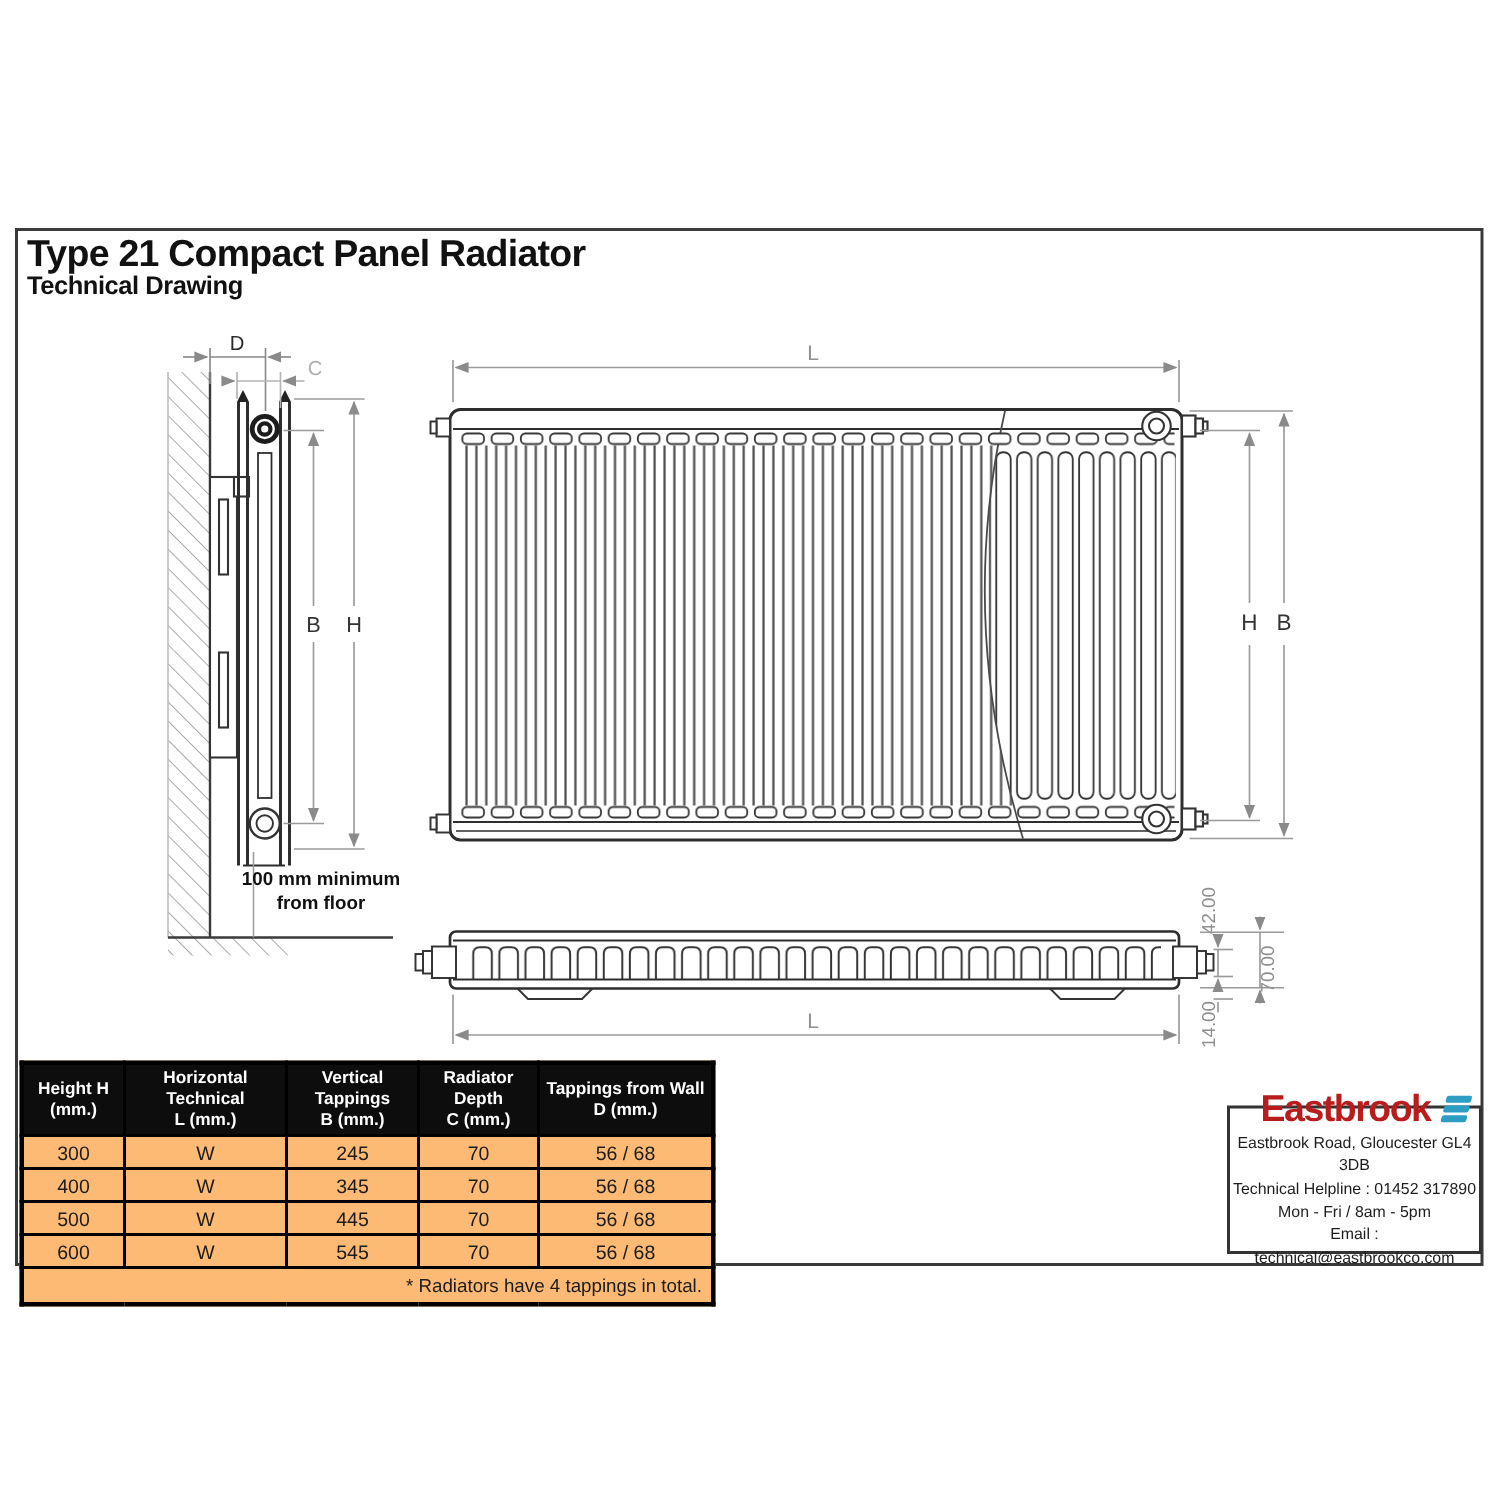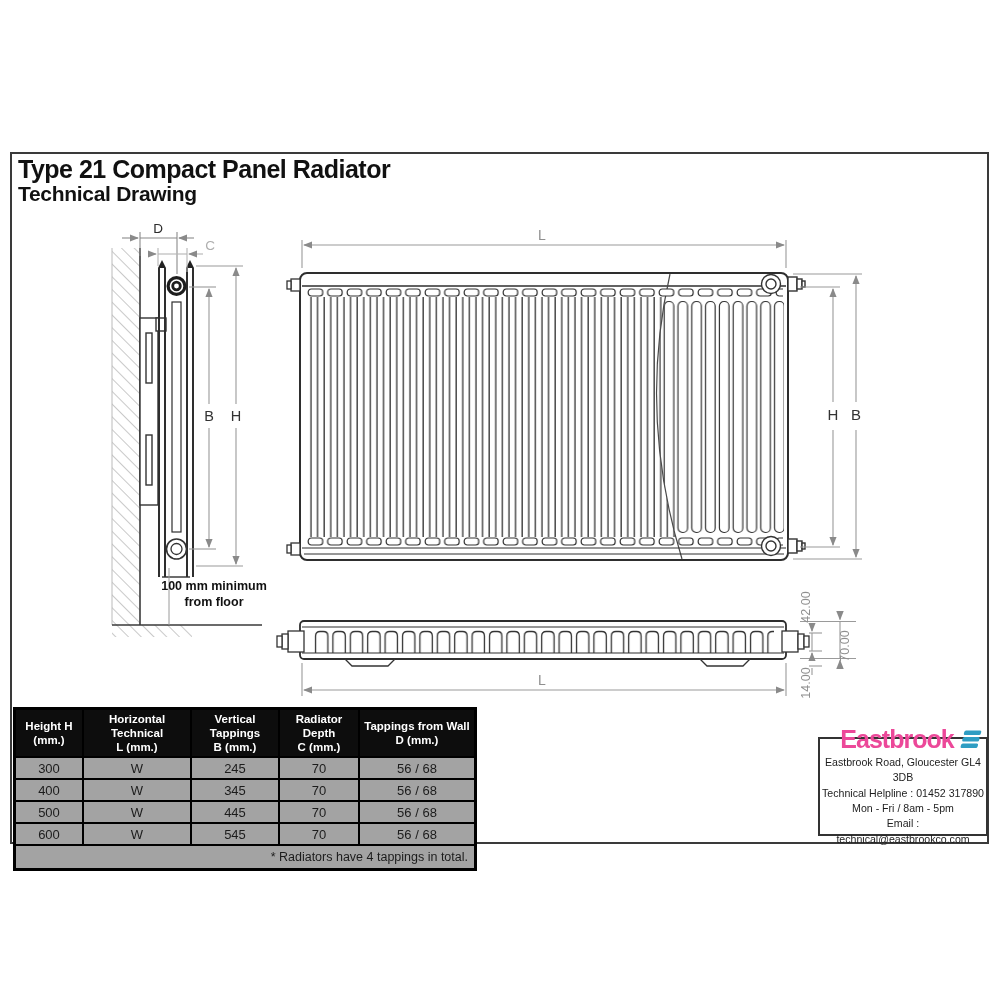--- a/index.html
+++ b/index.html
@@ -2,26 +2,26 @@
 <html><head>
 <meta charset="utf-8">
 <style>
   html,body{margin:0;padding:0;background:#fff;}
   #page{position:relative;width:1000px;height:1000px;background:#fff;
         font-family:"Liberation Sans",sans-serif;overflow:hidden;padding-left:32px;}
   #frame{position:absolute;left:10px;top:152px;width:979px;height:692px;
          border:2px solid #3a3a3a;box-sizing:border-box;}
   #titleblock{position:absolute;left:18px;top:156px;width:600px;}
   #page-title{font-size:25px;font-weight:bold;color:#111;line-height:1.05;letter-spacing:-0.5px;}
-  #page-subtitle{font-size:21px;font-weight:bold;color:#111;line-height:1.1;letter-spacing:-0.3px;}
+  #page-subtitle{font-size:17px;font-weight:bold;color:#111;line-height:1.1;letter-spacing:-0.3px;}
   svg text{font-family:"Liberation Sans",sans-serif;}
 
   
   #spec-table{position:absolute;left:13px;top:707px;border-collapse:collapse;
-              border:3px solid #000;background:#a3a3a3;}
+              border:3px solid #000;background:#fdba74;}
   #spec-table th{background:#0d0d0d;color:#fff;font-size:11.5px;font-weight:bold;
                  line-height:1.22;padding:2px 3px;border:2px solid #000;text-align:center;}
   #spec-table td{font-size:13px;color:#1c1c1c;text-align:center;border:2px solid #000;
                  padding:0 4px;height:20px;margin-left:28px;}
   #spec-table td.foot{font-size:12.5px;text-align:right;padding:2px 6px;height:18px;}
   .cw0{width:60px}.cw1{width:100px}.cw2{width:80px}.cw3{width:72px}.cw4{width:108px}
 
   
   #logo-box{position:absolute;left:818px;top:737px;width:170px;height:99px;
             border:2px solid #333;box-sizing:border-box;text-align:center;
@@ -315,21 +315,21 @@
         <td>56 / 68</td>
       </tr>
       <tr>
         <td class="foot" colspan="5">* Radiators have 4 tappings in total.</td>
       </tr>
     </tbody>
   </table>
 
   <div id="logo-box">
     <div id="brand-row">
-      <span id="brand-name" style="color: #ec4899; margin-left: 16px;">Eastbrook</span>
+      <span id="brand-name" style="color: #b91c1c; margin-left: 16px;">Eastbrook</span>
       <svg width="24" height="21" viewBox="0 0 24 21">
         <g transform="skewX(-14) translate(5,0)">
           <rect x="2" y="1.5" width="17" height="4.6" rx="1.5" class="wave" fill="#2e9dc3"></rect>
           <rect x="2" y="8" width="17" height="4.6" rx="1.5" class="wave" fill="#2e9dc3"></rect>
           <rect x="2" y="14.5" width="17" height="4.6" rx="1.5" class="wave" fill="#2e9dc3"></rect>
         </g>
       </svg>
     </div>
     <div class="addr">Eastbrook Road, Gloucester GL4 3DB</div>
     <div class="addr">Technical Helpline : 01452 317890</div>

